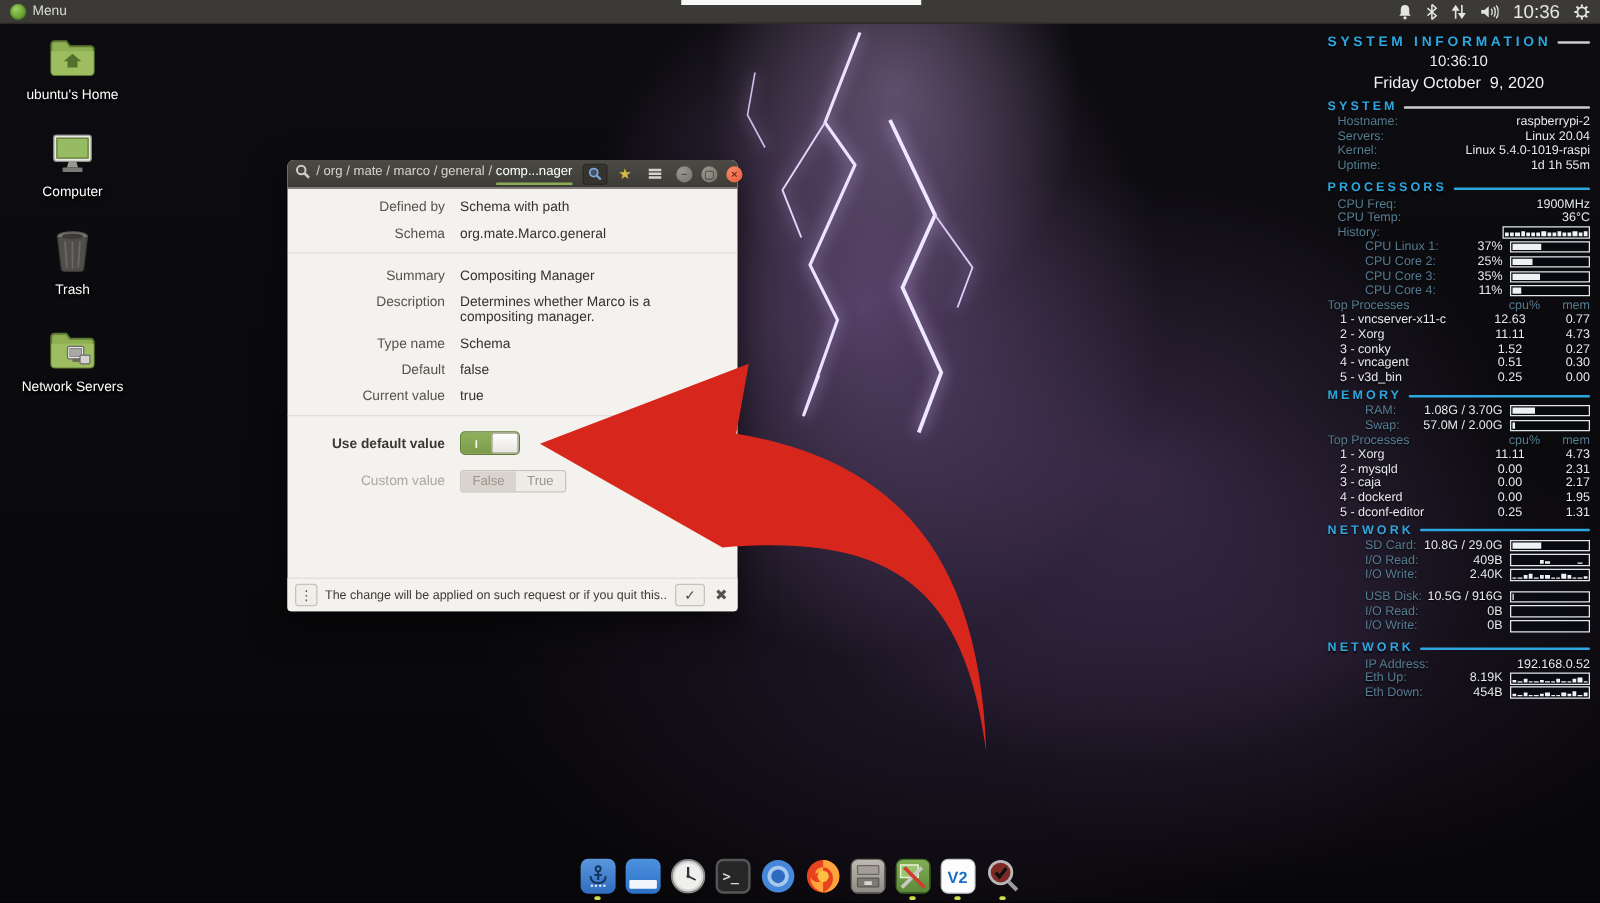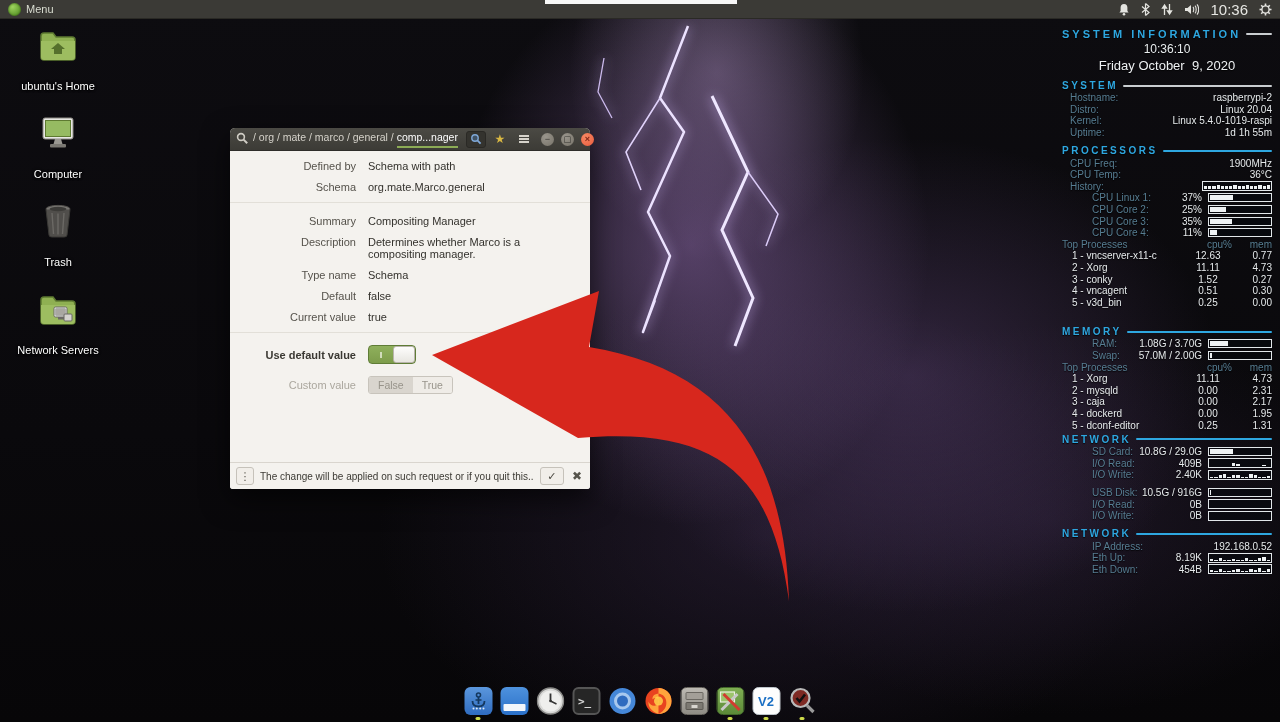--- a/index.html
+++ b/index.html
@@ -29,21 +29,21 @@
                background:radial-gradient(circle at 35% 30%, #9ed45e, #5f9b2d 70%, #3f6e1c);
                box-shadow:inset 0 0 2px #2c4d12; }
   .tray { margin-left:auto; display:flex; align-items:center; gap:11px; padding-right:8px; }
   .tray svg { display:block; }
   .tray .tclock { font-size:15px; color:#e6e6e2; }
 
   
   .dicons { position:absolute; left:10px; top:28px; width:96px; z-index:3; }
   .dicon { display:flex; flex-direction:column; align-items:center; margin-bottom:24px; cursor:default; }
   .dicon .glyph { height:34px; display:flex; align-items:flex-end; justify-content:center; }
-  .dicon .lbl { margin-top:18px; font-size:11px; color:#fff; text-shadow:0 1px 2px #000, 0 0 3px #000; text-align:center; }
+  .dicon .lbl { margin-top:8px; font-size:11px; color:#fff; text-shadow:0 1px 2px #000, 0 0 3px #000; text-align:center; }
 
   
   .conky { position:absolute; right:8px; top:28px; width:210px; z-index:2;
            font-size:10px; color:#e4e8ea; text-shadow:0 1px 1px rgba(0,0,0,.8); }
   .ctitle { color:#2ea7e0; font-weight:bold; font-size:11px; letter-spacing:3px; display:flex; align-items:center; gap:5px; }
   .ctime { text-align:center; color:#e9edef; font-size:12px; margin-top:2px; }
   .cdate { text-align:center; color:#eef1f3; font-size:13px; margin-top:2px; white-space:pre; }
   .chead { color:#2ea7e0; font-weight:bold; letter-spacing:2.5px; font-size:10px;
            display:flex; align-items:center; gap:5px; margin-top:7px; margin-bottom:1px; }
   .hline { flex:1; height:2px; background:#2ea7e0; border-radius:1px; }
@@ -241,21 +241,21 @@
 
     <div class="chead">
         <span>SYSTEM</span>
         <span class="hline gray"></span>
       </div>
     <div class="crow ind1">
         <span class="clab">Hostname:</span>
         <span class="cval">raspberrypi-2</span>
       </div>
     <div class="crow ind1">
-        <span class="clab">Distro:</span>
+        <span class="clab">Servers:</span>
         <span class="cval">Linux 20.04</span>
       </div>
     <div class="crow ind1">
         <span class="clab">Kernel:</span>
         <span class="cval">Linux 5.4.0-1019-raspi</span>
       </div>
     <div class="crow ind1">
         <span class="clab">Uptime:</span>
         <span class="cval">1d 1h 55m</span>
       </div>
@@ -345,21 +345,21 @@
         <span class="pname">4  -  vncagent</span>
         <span class="cval colcpu">0.51</span>
         <span class="cval colmem">0.30</span>
       </div>
     <div class="crow">
         <span class="pname">5  -  v3d_bin</span>
         <span class="cval colcpu">0.25</span>
         <span class="cval colmem">0.00</span>
       </div>
 
-    <div class="chead" style="margin-top:18px;">
+    <div class="chead" style="margin-top:3px;">
         <span>MEMORY</span>
         <span class="hline"></span>
       </div>
     <div class="crow ind2">
         <span class="clab">RAM:</span>
         <span class="cval">1.08G / 3.70G</span>
         <span class="cbar">
           <i style="width: 29%;"></i>
         </span>
       </div>

